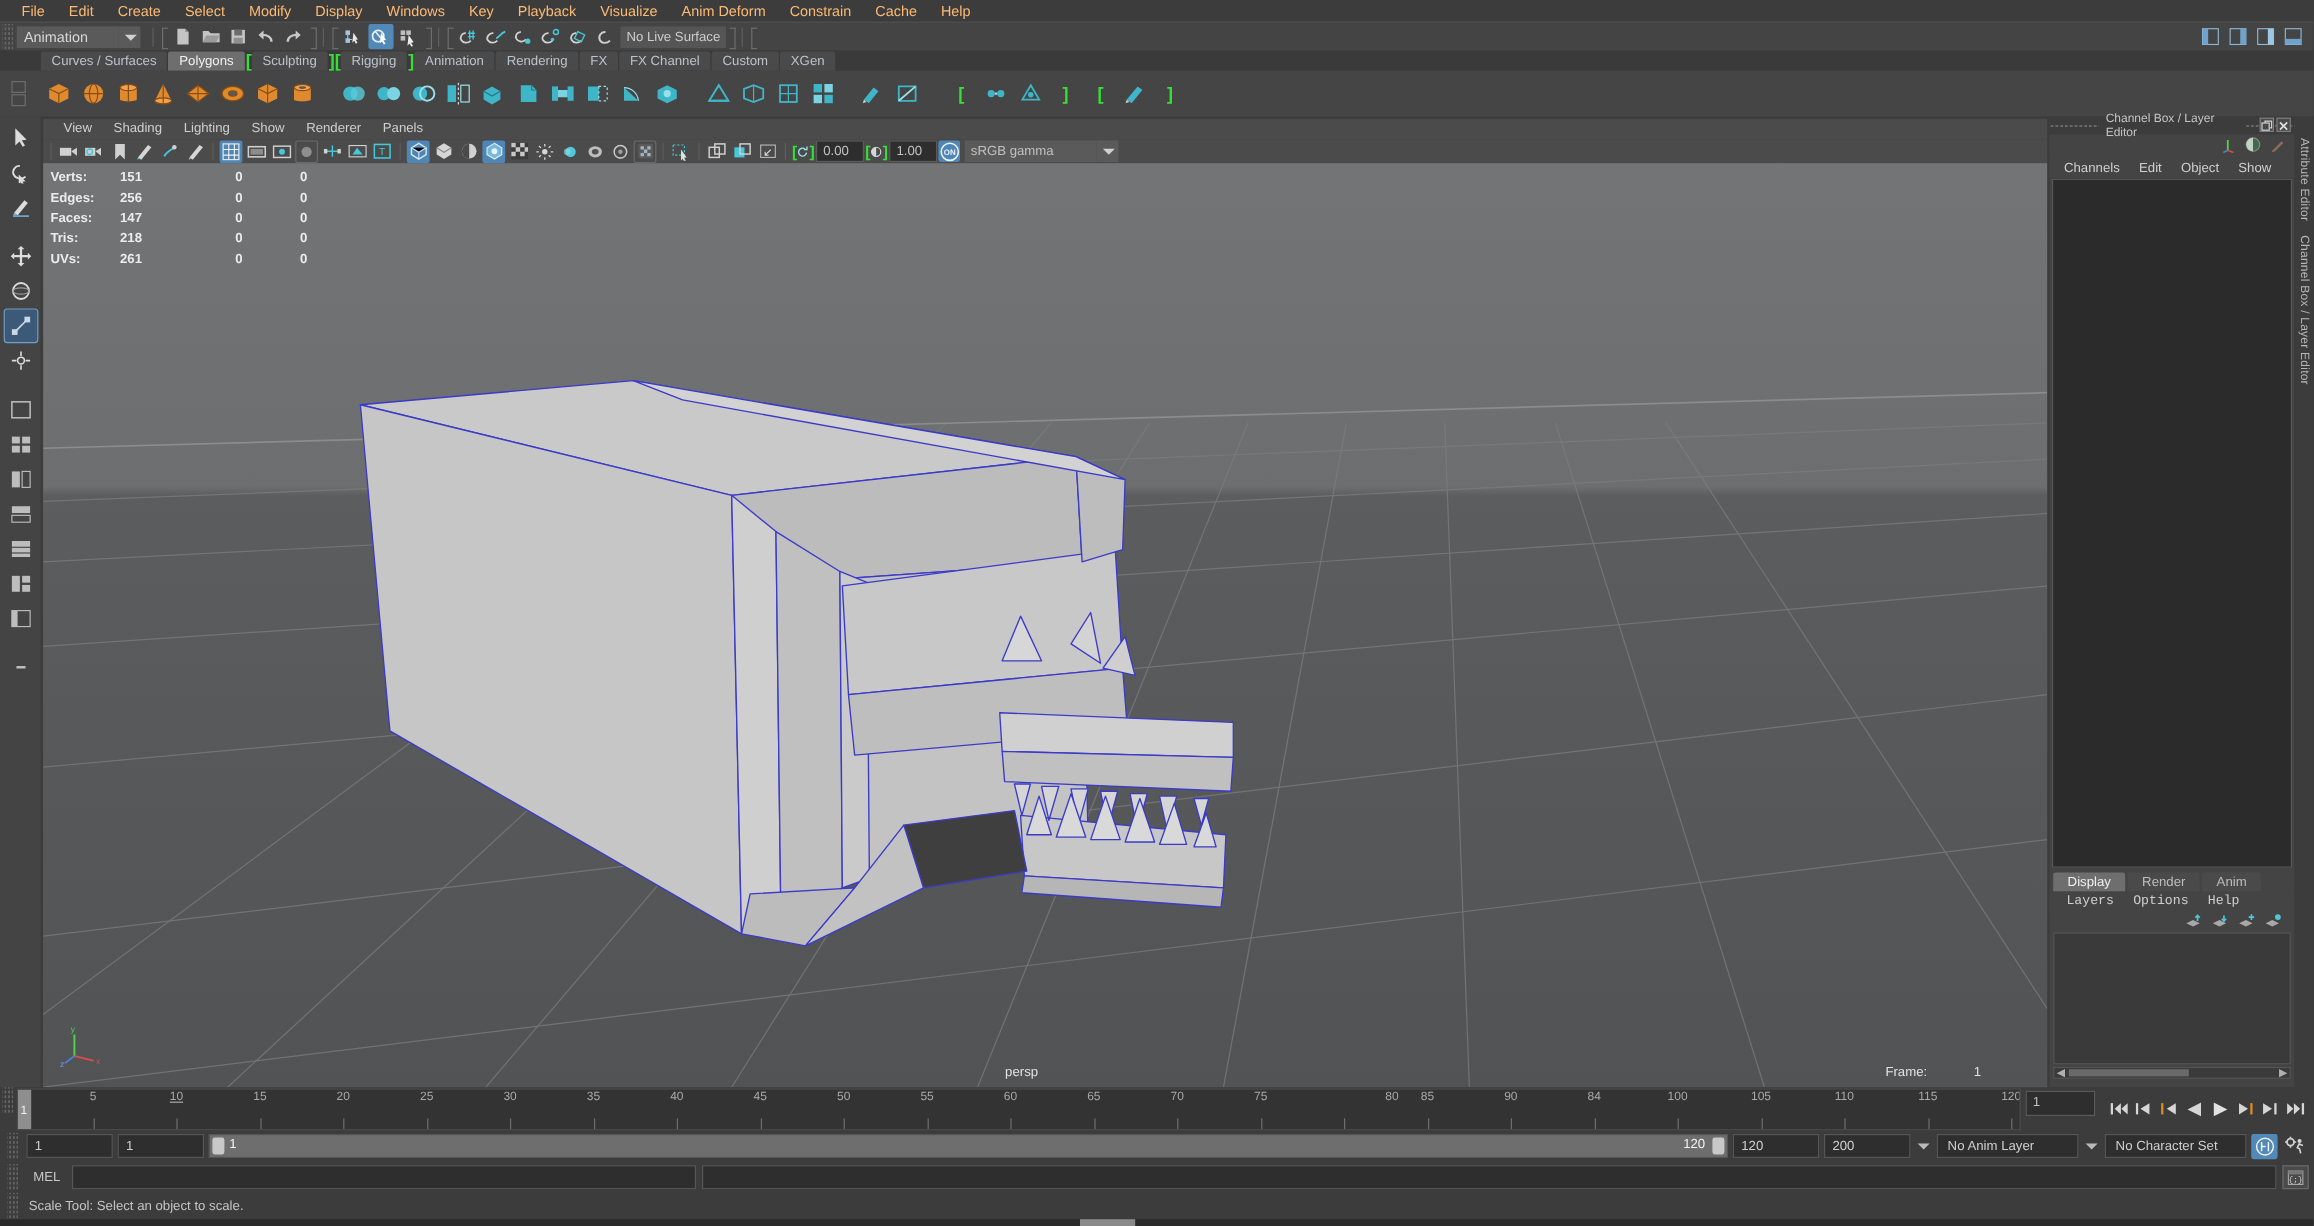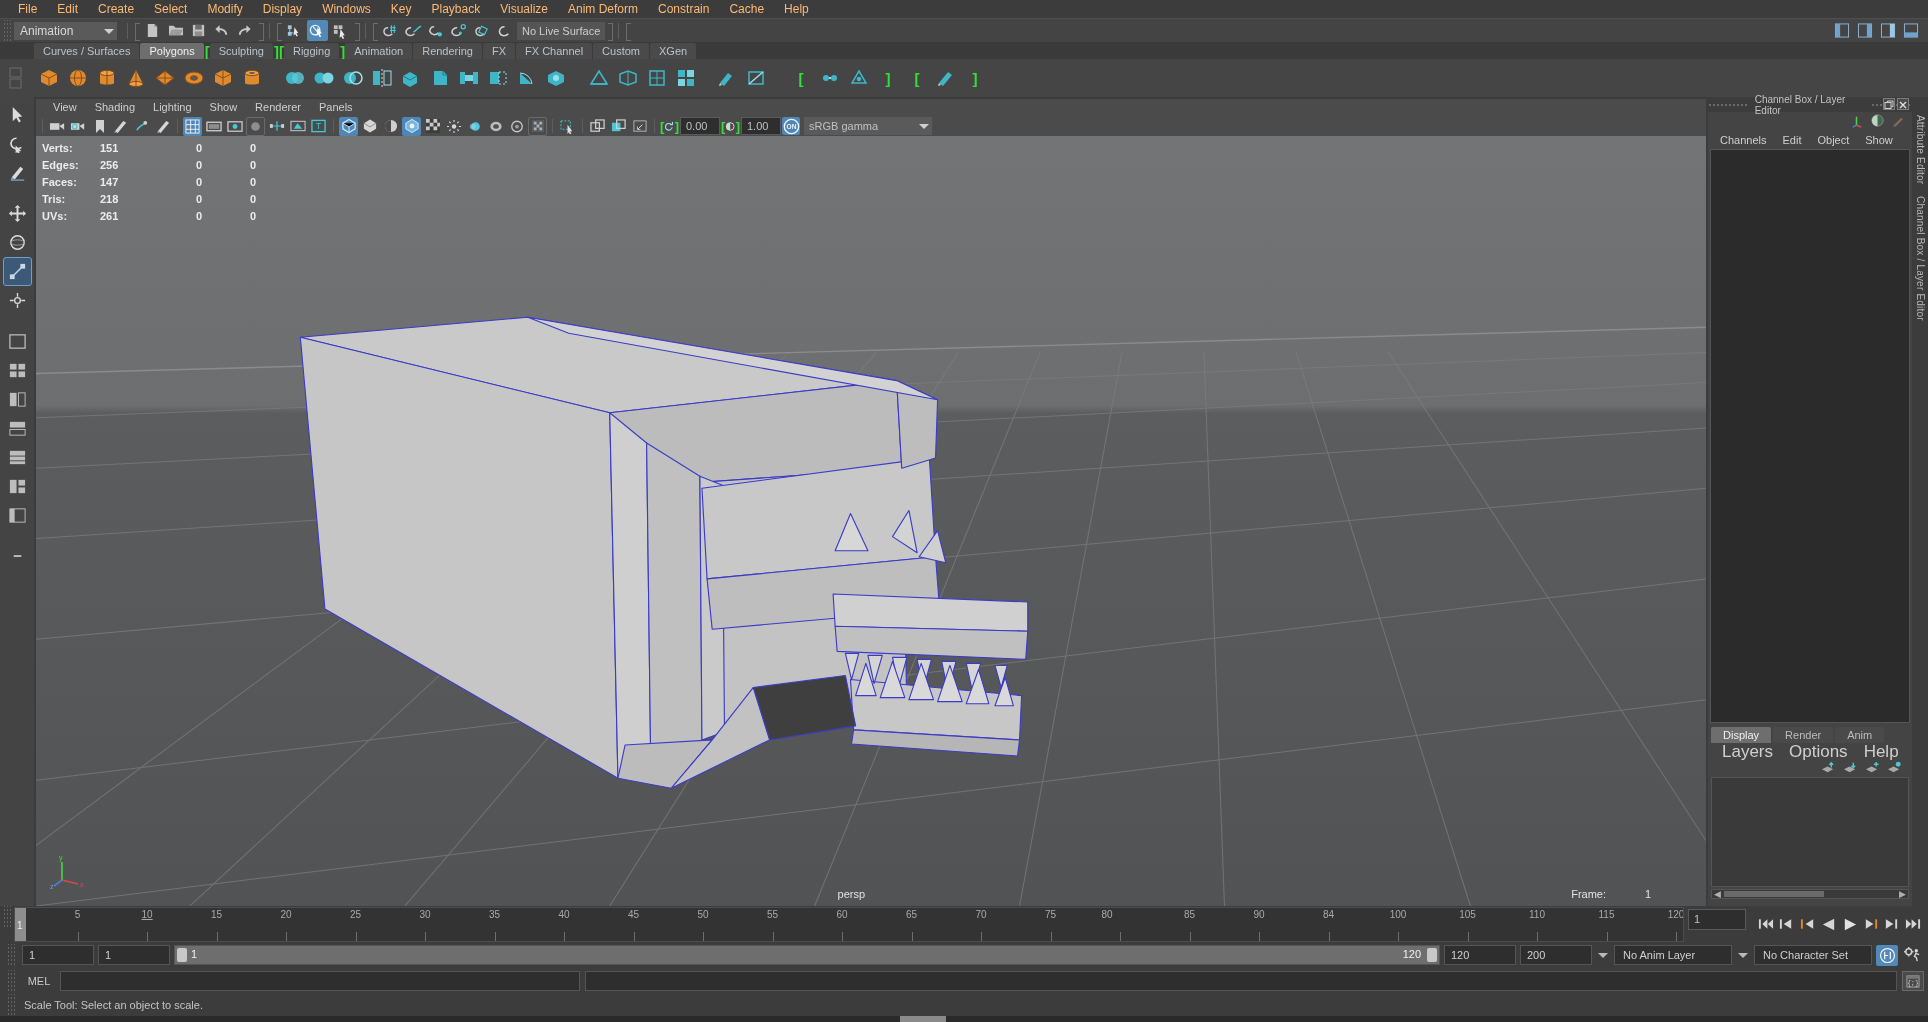--- a/index.html
+++ b/index.html
@@ -88,21 +88,21 @@
   .rp-winbtns { position:absolute; right:3px; top:1px; display:flex; gap:2px;}
   .rp-winbtn { width:12px; height:12px; border:1px solid #7d7d7d; background:#4a4a4a; position:relative;}
   .cbtoolrow { height:19px; background:#444; display:flex; align-items:center; justify-content:flex-end; padding-right:6px; gap:6px; flex:0 0 19px;}
   .cbmenu { height:18px; background:#444; display:flex; align-items:center; padding-left:4px; flex:0 0 18px;}
   .cbmenu .cm { padding:0 8px; font-size:11px; color:#cfcfcf; line-height:18px;}
   .cbbody { flex:1 1 auto; background:#2b2b2b; border:1px solid #555; margin:0 2px; min-height:0;}
   .le-tabs { height:17px; display:flex; align-items:flex-end; padding-left:3px; flex:0 0 17px; margin-top:3px;}
   .le-tab { height:16px; line-height:16px; padding:0 12px; font-size:11px; background:#4a4a4a; color:#bdbdbd; margin-right:2px; border-radius:2px 2px 0 0;}
   .le-tab.active { background:#6e6e6e; color:#f0f0f0;}
   .le-menu { height:17px; display:flex; align-items:center; padding-left:6px; flex:0 0 17px; background:#444;}
-  .le-menu .lm { padding:0 8px; font-size:17px; color:#cfcfcf; line-height:17px;}
+  .le-menu .lm { padding:0 8px; font-size:11px; color:#cfcfcf; line-height:17px;font-family:Liberation Mono, monospace;}
   .le-btns { height:17px; display:flex; align-items:center; justify-content:flex-end; gap:7px; padding-right:10px; flex:0 0 17px;}
   .le-body { flex:0 0 110px; background:#3a3a3a; border:1px solid #555; margin:0 3px;}
   .le-scroll { height:10px; margin:2px 3px 3px 3px; background:#3a3a3a; border:1px solid #555; position:relative;}
   .le-thumb { position:absolute; left:12px; top:1px; height:6px; width:100px; background:#6a6a6a;}
   .le-arrow { position:absolute; top:0px; font-size:9px; color:#b0b0b0; line-height:8px;}
 
   .rightrail { width:16px; flex:0 0 16px; background:#3c3c3c; display:flex; flex-direction:column; align-items:center; padding-top:18px; gap:12px;}
   .vtext { writing-mode:vertical-rl; font-size:10px; color:#b8b8b8; letter-spacing:.2px;}
 
   
@@ -1079,21 +1079,21 @@
         <div class="ticklbl" style="left: 757.555px;">55</div>
         <div class="tick" style="left: 827.05px;"></div>
         <div class="ticklbl" style="left: 827.05px;">60</div>
         <div class="tick" style="left: 896.546px;"></div>
         <div class="ticklbl" style="left: 896.546px;">65</div>
         <div class="tick" style="left: 966.042px;"></div>
         <div class="ticklbl" style="left: 966.042px;">70</div>
         <div class="tick" style="left: 1035.54px;"></div>
         <div class="ticklbl" style="left: 1035.54px;">75</div>
         <div class="tick" style="left: 1105.03px;"></div>
-        <div class="ticklbl" style="left: 1092px;">80</div>
+        <div class="ticklbl" style="left: 1145px;">80</div>
         <div class="tick" style="left: 1174.53px;"></div>
         <div class="ticklbl" style="left: 1174.53px;">85</div>
         <div class="tick" style="left: 1244.03px;"></div>
         <div class="ticklbl" style="left: 1244.03px;">90</div>
         <div class="tick" style="left: 1313.52px;"></div>
         <div class="ticklbl" style="left: 1313.52px;">84</div>
         <div class="tick" style="left: 1383.02px;"></div>
         <div class="ticklbl" style="left: 1383.02px;">100</div>
         <div class="tick" style="left: 1452.51px;"></div>
         <div class="ticklbl" style="left: 1452.51px;">105</div>

